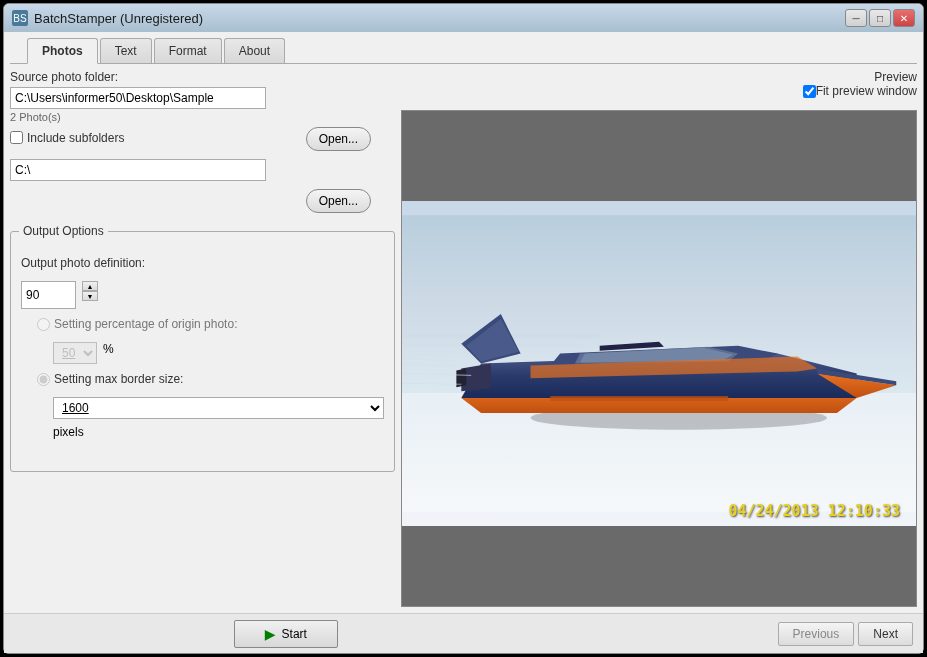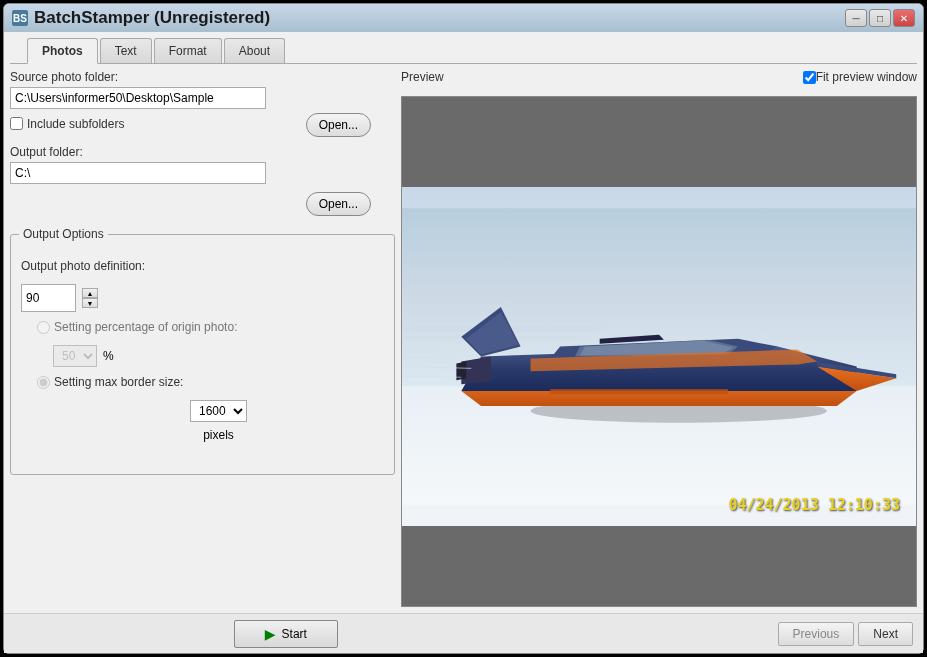--- a/index.html
+++ b/index.html
@@ -37,27 +37,27 @@
       width: 16px;
       height: 16px;
       margin-right: 6px;
       background: #4a7a9b;
       border-radius: 2px;
       display: flex;
       align-items: center;
       justify-content: center;
       font-size: 10px;
       color: white;
-      font-weight: bold;
+      font-weight: normal;
     }
     .title-bar-text {
       flex: 1;
-      font-size: 17px;
+      font-size: 13px;
       color: #1a1a1a;
-      font-weight: 700;
+      font-weight: 400;
     }
     .title-bar-buttons {
       display: flex;
       gap: 2px;
     }
     .tb-btn {
       width: 22px;
       height: 18px;
       border: 1px solid #888;
       background: linear-gradient(to bottom, #e8e8e8, #d0d0d0);
@@ -170,21 +170,20 @@
       position: absolute;
       top: -8px;
       left: 8px;
       background: #f0f0f0;
       padding: 0 4px;
       font-size: 12px;
       color: #333;
     }
     .field-row {
       display: flex;
-      align-items: center;
       gap: 6px;
       margin-bottom: 8px;
     }
     .spinner-input {
       width: 55px;
       height: 28px;
       border: 1px solid #aaa;
       background: white;
       padding: 2px 4px;
       font-size: 12px;
@@ -214,35 +213,37 @@
     }
     .radio-label.enabled {
       color: #333;
     }
     .select-input {
       height: 22px;
       border: 1px solid #aaa;
       background: white;
       font-size: 12px;
       padding: 1px 4px;
+      text-decoration: underline;
     }
     .select-input:disabled {
       background: #e8e8e8;
       color: #aaa;
     }
     .right-panel {
       flex: 1;
       display: flex;
       flex-direction: column;
     }
     .preview-header {
       display: flex;
-      align-items: center;
+      align-items: flex-end;
       justify-content: space-between;
       margin-bottom: 12px;
+      flex-direction: column;
     }
     .preview-title {
       font-size: 12px;
       color: #333;
     }
     .fit-checkbox {
       display: flex;
       align-items: center;
       font-size: 12px;
       color: #333;
@@ -268,21 +269,21 @@
       display: flex;
       align-items: center;
       justify-content: center;
     }
     .preview-bottom-bar {
       height: 80px;
       background: #6a6a6a;
     }
     .timestamp-overlay {
       position: absolute;
-      bottom: 12px;
+      bottom: 6px;
       right: 16px;
       color: #e8d020;
       font-family: monospace;
       font-size: 15px;
       font-weight: bold;
       text-shadow: 1px 1px 2px rgba(0,0,0,0.7);
     }
     .bottom-bar {
       height: 40px;
       background: #e8e8e8;
@@ -359,31 +360,31 @@
       <div class="tab">About</div>
     </div>
 
     <div class="panels">
 
       <div class="left-panel">
 
         <div class="form-group">
           <label>Source photo folder:</label>
           <input class="text-input" type="text" value="C:\Users\informer50\Desktop\Sample" style="">
+          <div class="photo-count">2 Photo(s)</div>
           <div class="inline-row">
             <label class="checkbox-label">
               <input type="checkbox" style="">
               <span>Include subfolders</span>
             </label>
             <button class="btn open-btn">Open...</button>
           </div>
         </div>
 
         <div class="form-group">
-          <label>Output folder:</label>
           <input class="text-input" type="text" value="C:\" style="">
           <div class="inline-row">
             <button class="btn open-btn" style="margin-top:4px;">Open...</button>
           </div>
         </div>
 
         <div class="output-options-box">
           <div class="output-options-legend">Output Options</div>
 
           <div class="field-row">

